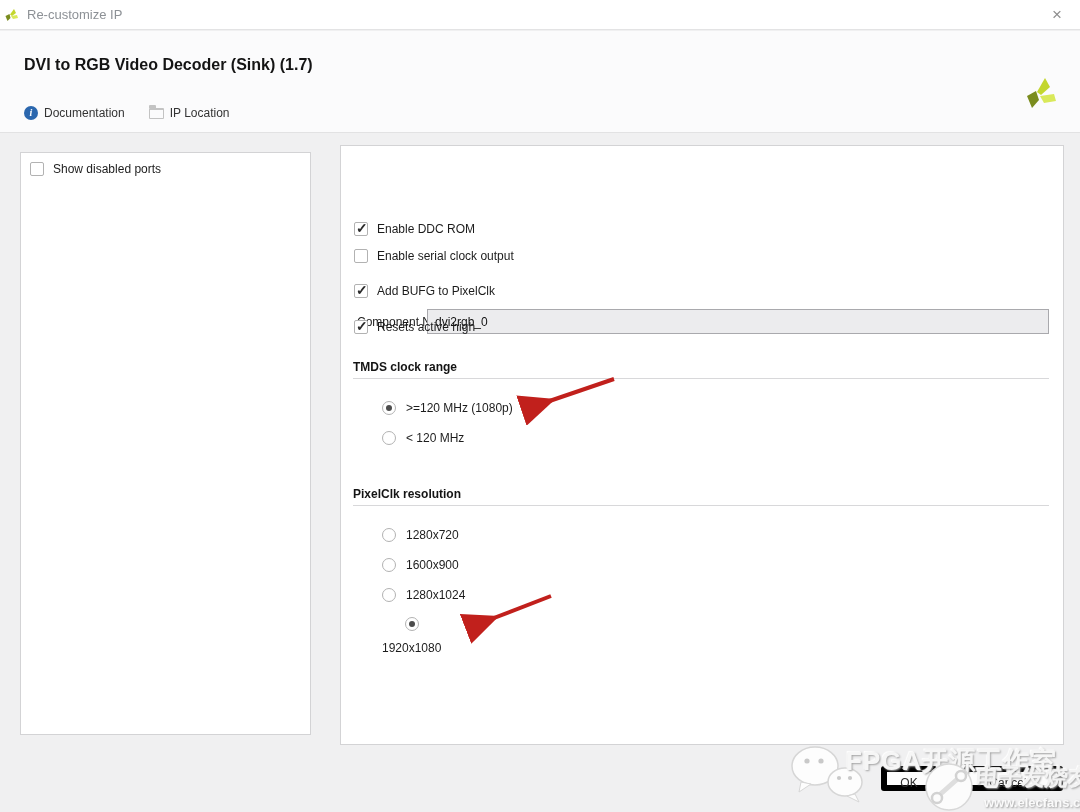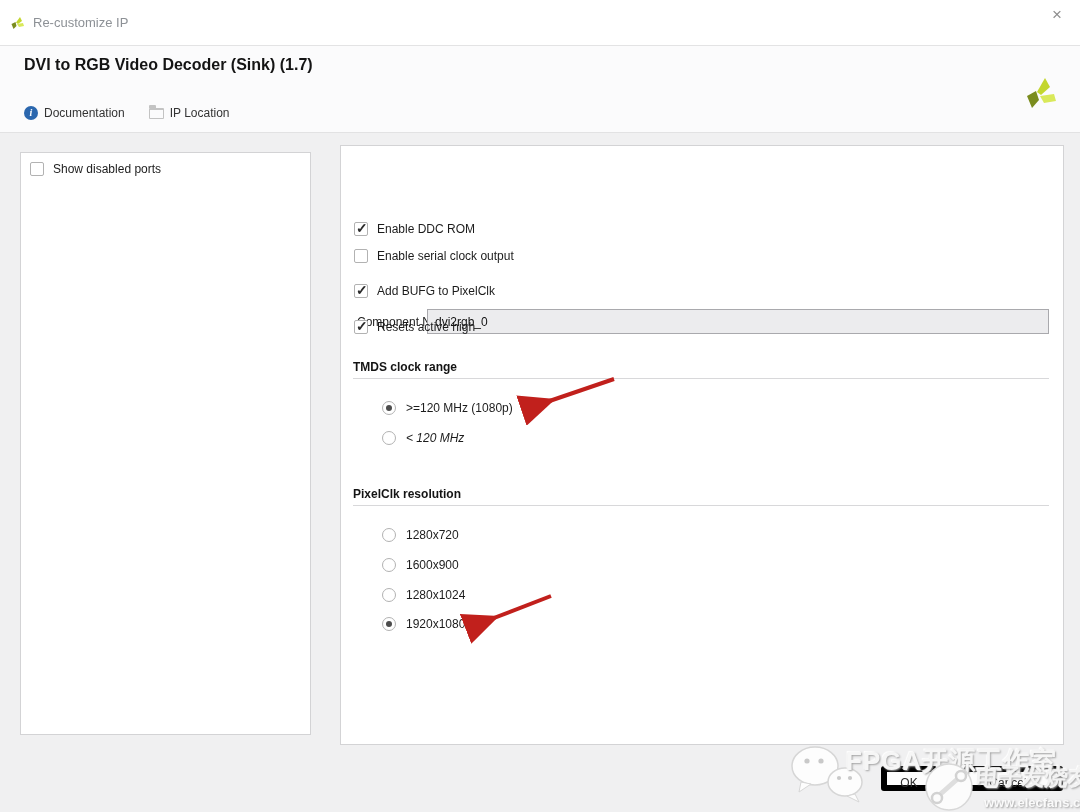--- a/index.html
+++ b/index.html
@@ -7,23 +7,23 @@
   body {
     font-family: "Liberation Sans", sans-serif;
     background:#f0f0f1;
     position:relative;
     overflow:hidden;
   }
   .page { position:absolute; inset:0; }
 
   
   .titlebar {
-    position:absolute; top:0; left:0; right:0; height:46px;
+    position:absolute; top:0; left:0; right:0; height:30px;
     background:#ffffff; border-bottom:1px solid #e3e3e4;
-    display:flex; align-items:center; padding-left:9px; z-index:2;
+    display:flex; align-items:center; padding-left:3px; z-index:2;
   }
   .titlebar-text { color:#8d9196; font-size:13px; margin-left:8px; }
   .close-btn {
     position:absolute; right:12px; top:4px; width:22px; height:22px;
     color:#8f8f8f; font-size:17px; line-height:22px; text-align:center; cursor:pointer;
   }
 
   
   .header {
     position:absolute; top:31px; left:0; right:0; height:102px;
@@ -247,41 +247,41 @@
       <span>Resets active high</span>
     </div>
 
     <div class="section-title" style="left:12px; top:214px;">TMDS clock range</div>
     <div class="section-line" style="left:12px; right:14px; top:232px;"></div>
 
     <div class="radio-row" style="left:41px; top:255px;">
       <span class="radio selected"></span>
       <span>&gt;=120 MHz (1080p)</span>
     </div>
-    <div class="radio-row" style="left:41px; top:285px;font-style:italic;">
+    <div class="radio-row" style="left:41px; top:285px;">
       <span class="radio"></span>
       <span>&lt; 120 MHz</span>
     </div>
 
     <div class="section-title" style="left:12px; top:341px;">PixelClk resolution</div>
     <div class="section-line" style="left:12px; right:14px; top:359px;"></div>
 
     <div class="radio-row" style="left:41px; top:382px;">
       <span class="radio"></span>
       <span>1280x720</span>
     </div>
     <div class="radio-row" style="left:41px; top:412px;">
       <span class="radio"></span>
       <span>1600x900</span>
     </div>
     <div class="radio-row" style="left:41px; top:442px;">
       <span class="radio"></span>
       <span>1280x1024</span>
     </div>
-    <div class="radio-row" style="left:41px; top:471px;">
+    <div class="radio-row" style="left:41px; top:471px;flex-direction:column;">
       <span class="radio selected"></span>
       <span>1920x1080</span>
     </div>
   </div>
 
   <div class="btn btn-ok">OK</div>
   <div class="btn btn-cancel">Cancel</div>
 
   <svg class="arrows" width="1080" height="812">
     <defs>

